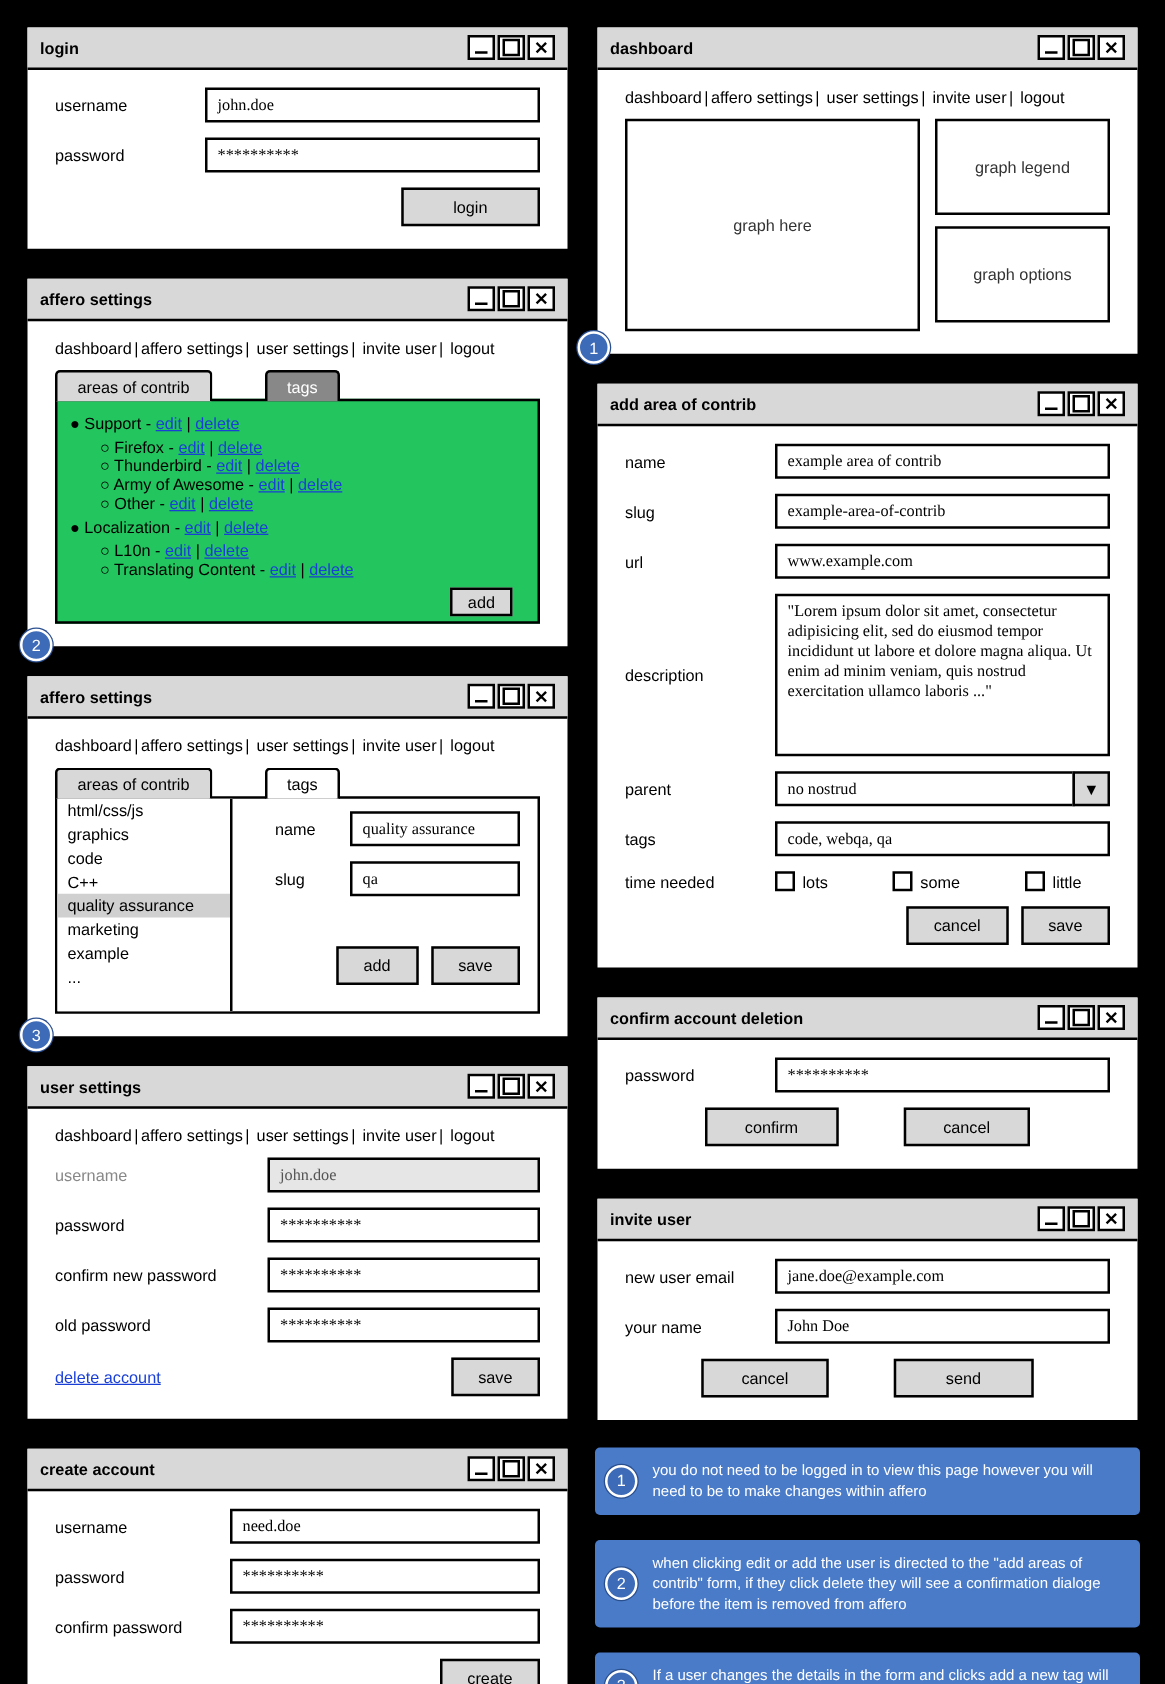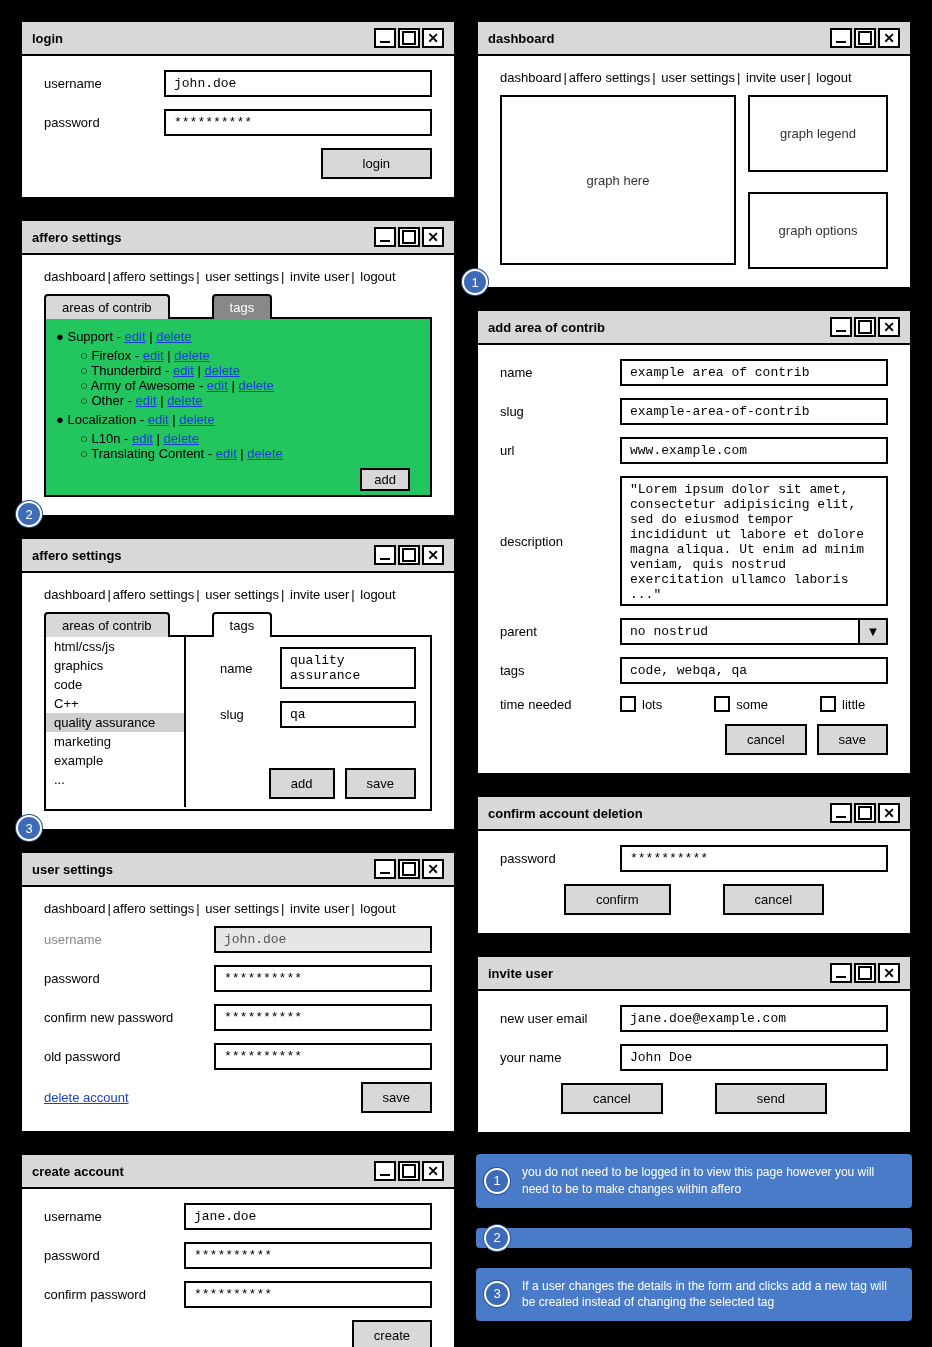--- a/index.html
+++ b/index.html
@@ -46,21 +46,21 @@
   .window-body { padding: 14px 22px 18px 22px; }
   .nav-line { margin-bottom: 10px; font-size: 13px; }
   .nav-sep { padding: 0 2px; }
   .form-row { display: flex; align-items: center; margin-bottom: 12px; gap: 10px; }
   .form-label { min-width: 110px; }
   .form-label-wide { min-width: 160px; }
   input[type=text], .text-input, textarea, .select-box {
     border: 2px solid #000;
     background: #fff;
     padding: 4px 8px;
-    font-family: Liberation Mono, monospace;
+    font-family: Liberation Serif, serif;
     font-size: 13px;
     flex: 1;
   }
   .text-input.disabled { background: #e6e6e6; color: #555; }
   textarea { height: 120px; resize: none; }
   .btn, button {
     border: 2px solid #000;
     background: #d8d8d8;
     padding: 6px 20px;
     font-family: inherit;
@@ -105,21 +105,21 @@
   .listbox-item { padding: 2px 8px; cursor: pointer;}
   .listbox-item.selected { background: #d0d0d0; }
   .side-form { flex:1; padding-left: 14px;}
   .flex-row { display:flex; gap:20px; align-items:flex-start;}
   .graph-box {
     border: 2px solid #000; background:#fff; display:flex;
     align-items:center; justify-content:center; color:#333;
   }
   .dashboard-layout { display:flex; gap:12px; margin-top:8px;}
   .dashboard-main { flex:1; height:170px;}
-  .dashboard-side { display:flex; flex-direction:column; gap:20px; width:140px;}
+  .dashboard-side { display:flex; flex-direction:column; gap:9px; width:140px;}
   .dashboard-side .graph-box { height:77px;}
   .select-wrap { position:relative; display:flex; flex:1;}
   .select-arrow {
     border:2px solid #000; background:#d8d8d8; width:30px;
     display:flex; align-items:center; justify-content:center;
     margin-left:-2px; font-family:sans-serif;
   }
   .checkbox-row { display:flex; gap:52px; flex:1;}
   .checkbox-item { display:flex; align-items:center; gap:6px;}
   .checkbox {
@@ -318,21 +318,21 @@
         <span class="titlebar-title">create account</span>
         <span class="window-controls">
           <span class="window-btn window-min"></span>
           <span class="window-btn window-max"></span>
           <span class="window-btn window-close">✕</span>
         </span>
       </div>
       <div class="window-body">
         <div class="form-row">
           <span class="form-label" style="min-width:130px;">username</span>
-          <div class="text-input">jane.doe</div>
+          <div class="text-input">need.doe</div>
         </div>
         <div class="form-row">
           <span class="form-label" style="min-width:130px;">password</span>
           <div class="text-input">**********</div>
         </div>
         <div class="form-row">
           <span class="form-label" style="min-width:130px;">confirm password</span>
           <div class="text-input">**********</div>
         </div>
         <div class="btn-row">
@@ -482,19 +482,20 @@
       </div>
     </div>
   </div>
 
   <div class="note">
     <div class="note-badge">1</div>
     <span>you do not need to be logged in to view this page however you will need to be to make changes within affero</span>
   </div>
   <div class="note">
     <div class="note-badge">2</div>
+    <span>when clicking edit or add the user is directed to the "add areas of contrib" form, if they click delete they will see a confirmation dialoge before the item is removed from affero</span>
   </div>
   <div class="note">
     <div class="note-badge">3</div>
     <span>If a user changes the details in the form and clicks add a new tag will be created instead of changing the selected tag</span>
   </div>
 
 </div>
 
 </body></html>

